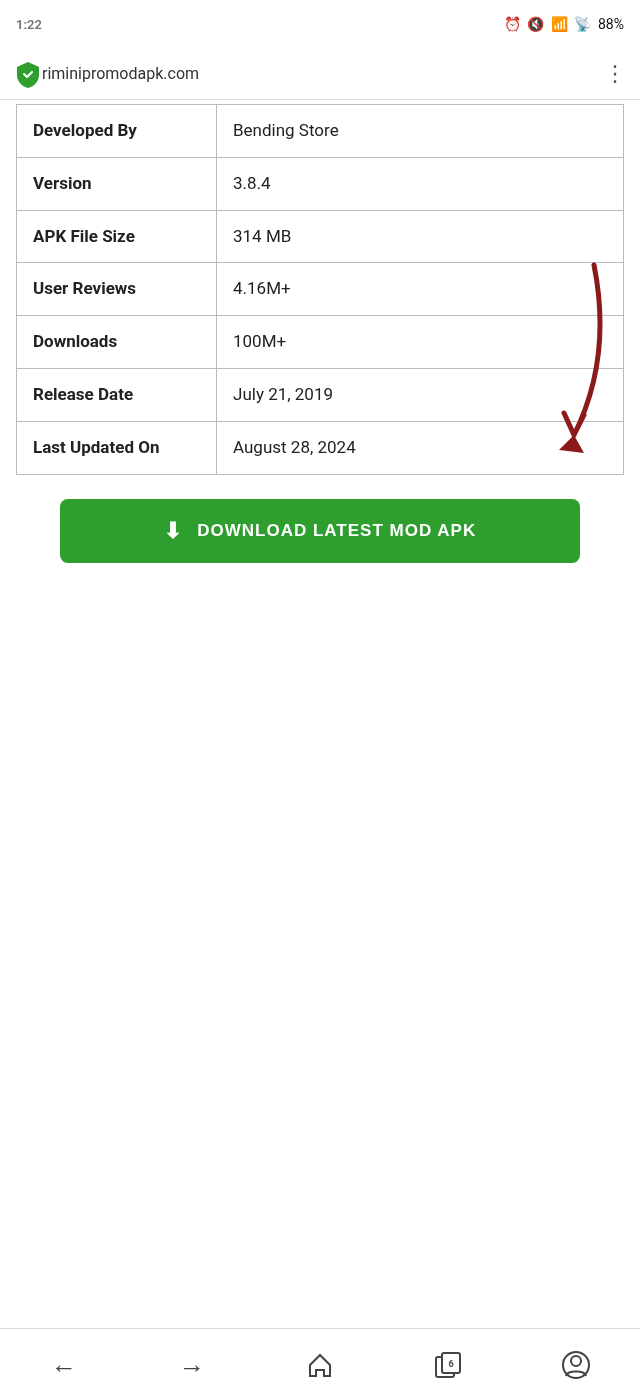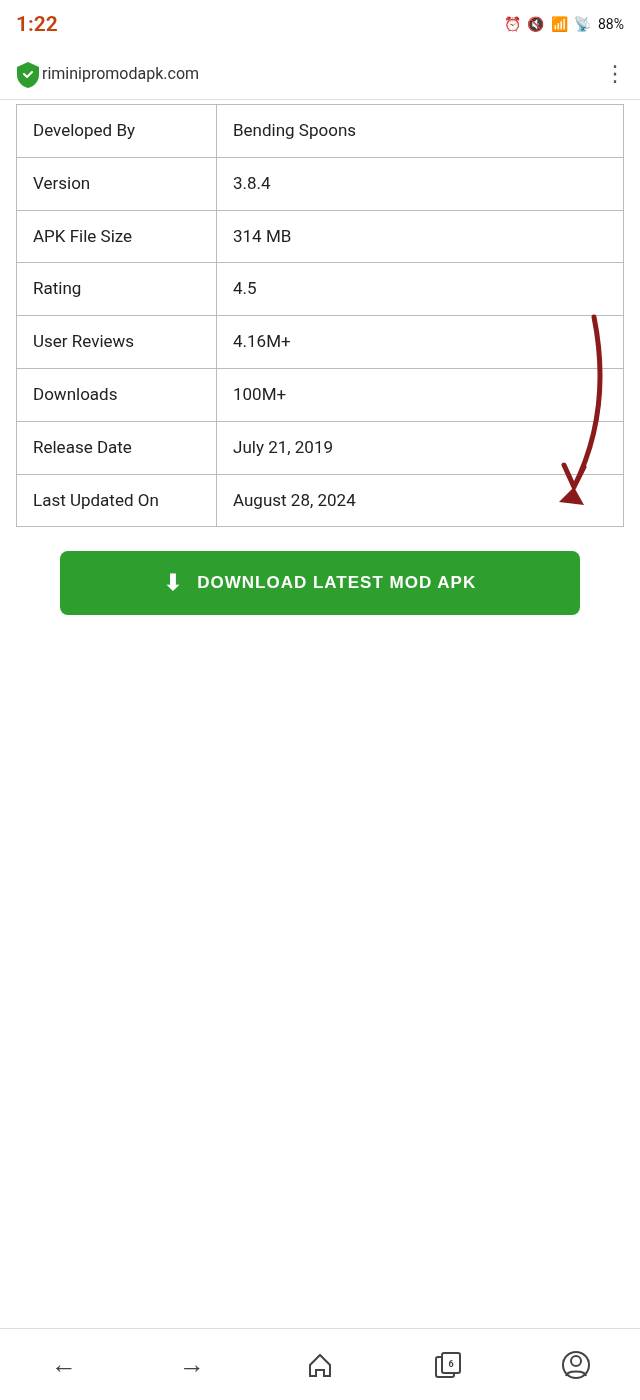--- a/index.html
+++ b/index.html
@@ -16,23 +16,23 @@
     
     .status-bar {
       display: flex;
       justify-content: space-between;
       align-items: center;
       height: 48px;
       padding: 0 16px;
       background: #fff;
     }
     .status-time {
-      font-size: 21px;
+      font-size: 13px;
       font-weight: 600;
-      color: #c2410c;
+      color: #737373;
     }
     .status-icons {
       display: flex;
       align-items: center;
       gap: 6px;
       font-size: 14px;
       color: #111;
     }
 
     
@@ -71,21 +71,21 @@
     }
     td {
       border: 1px solid #bbb;
       padding: 14px 16px;
       vertical-align: middle;
       font-size: 17px;
       line-height: 1.4;
     }
     td:first-child {
       width: 200px;
-      font-weight: 400;
+      font-weight: 700;
       color: #222;
       background: #fff;
     }
     td:last-child {
       color: #222;
     }
     .link-text {
       color: #c0392b;
     }
 
@@ -177,33 +177,29 @@
   </svg>
   <span class="browser-url">riminipromodapk.com</span>
   <span class="browser-dots">⋮</span>
 </div>
 
 <div class="table-container">
   <table>
     <tbody id="table-body">
     <tr>
           <td>Developed By</td>
-          <td>Bending Spoons</td>
+          <td>Bending Store</td>
         </tr>
         <tr>
           <td>Version</td>
           <td>3.8.4</td>
         </tr>
         <tr>
           <td>APK File Size</td>
           <td>314 MB</td>
-        </tr>
-        <tr>
-          <td>Rating</td>
-          <td>4.5</td>
         </tr>
         <tr>
           <td>User Reviews</td>
           <td>4.16M+</td>
         </tr>
         <tr>
           <td>Downloads</td>
           <td>100M+</td>
         </tr>
         <tr>

